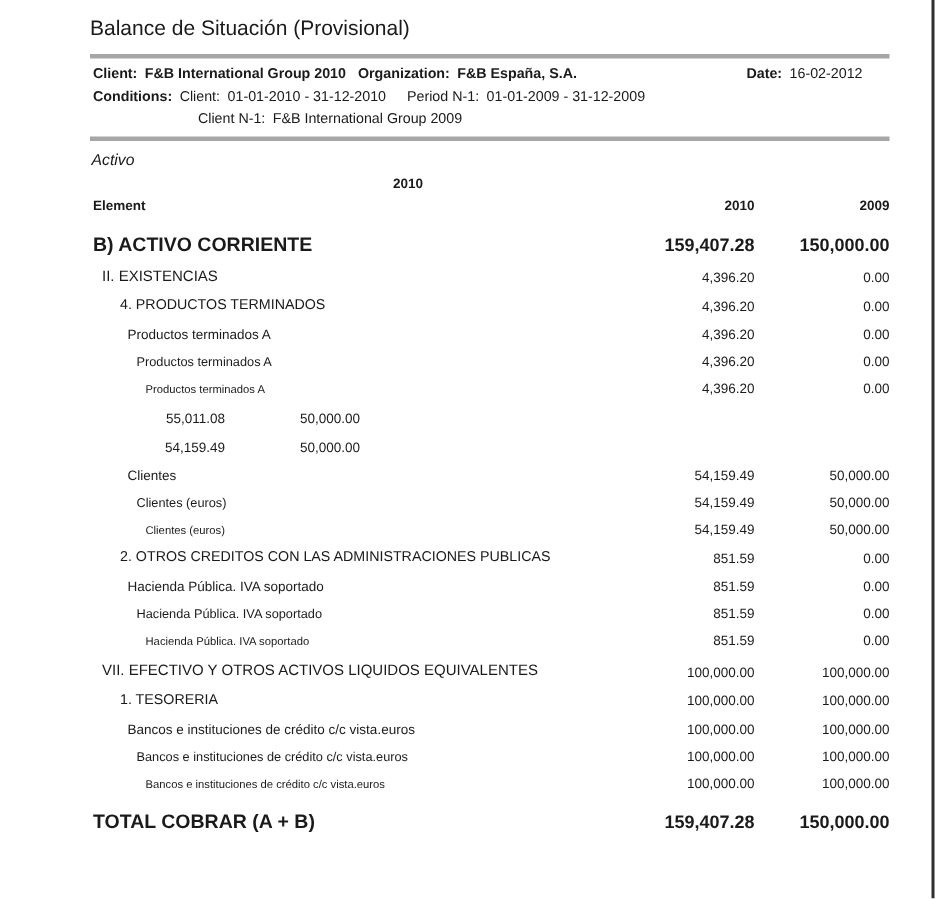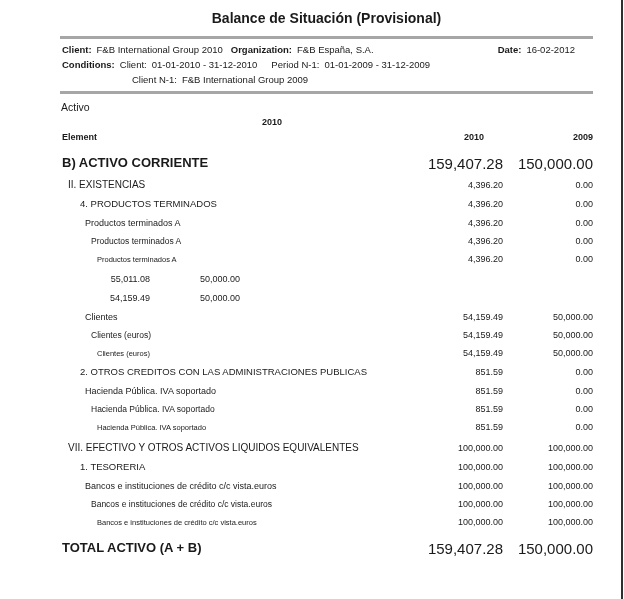--- a/index.html
+++ b/index.html
@@ -12,68 +12,67 @@
     overflow:hidden;
   }
   .right-edge {
     position:absolute; top:0; right:1px;
     width:2px; height:599px;
     background:#2f2f2f;
   }
   .page { padding:8px 31px 0 60px; }
 
   .title {
-    text-align:center;
-    font-weight:bold;
+    text-align:left;
+    font-weight:normal;
     font-size:14px;
     line-height:16px;
     padding:2px 0 10px 0;
   }
 
   .header-box {
     border-top:3px solid #a6a6a6;
     border-bottom:3px solid #a6a6a6;
     padding:3px 2px 4px 2px;
     font-size:9.5px;
     line-height:15px;
   }
   .hline1 { display:flex; justify-content:space-between; padding-right:16px; }
   .b { font-weight:bold; }
   .lbl { margin-right:5px; }
-  .val { margin-right:8px; }
+  .val { margin-right:8px;font-weight:bold; }
   .hline3 { padding-left:70px; }
   .gap { display:inline-block; width:14px; }
 
-  .section-name { font-size:10.5px; line-height:13px; margin-top:7px; padding-left:1px; }
+  .section-name { font-size:10.5px; line-height:13px; margin-top:7px; padding-left:1px;font-style:italic; }
   .year-center {
     width:424px;
     text-align:center;
     font-weight:bold;
     font-size:9px;
     line-height:11px;
     margin-top:3px;
   }
   .colhead {
     display:flex;
     margin-top:4px;
     font-weight:bold;
     font-size:9px;
     line-height:11px;
-    gap:19px;
   }
   .col-element { flex:1; padding-left:2px; }
   .num-col { width:90px; text-align:right; }
 
   .row { display:flex; align-items:flex-end; }
   .row .label { flex:1; padding-right:10px; }
   .row .num { width:90px; text-align:right; font-size:9px; line-height:12px; }
 
   .lvl0 { margin-top:12px; }
   .lvl0 .label { font-size:13px; font-weight:bold; line-height:15px; padding-left:2px; }
-  .lvl0 .num { font-weight:normal; font-size:15px; line-height:13px; }
+  .lvl0 .num { font-weight:bold; font-size:12px; line-height:13px; }
   .lvl1 { margin-top:8px; }
   .lvl1 .label { font-size:10px; line-height:13px; padding-left:8px; }
   .lvl2 { margin-top:7px; }
   .lvl2 .label { font-size:9.5px; line-height:12px; padding-left:20px; }
   .lvl3 { margin-top:7px; }
   .lvl3 .label { font-size:9px; line-height:11px; padding-left:25px; }
   .lvl4 { margin-top:6px; }
   .lvl4 .label { font-size:8.5px; line-height:11px; padding-left:31px; }
   .lvl5 { margin-top:6px; }
   .lvl5 .label { font-size:7.5px; line-height:10px; padding-left:37px; }
@@ -207,19 +206,19 @@
     <div class="label">Bancos e instituciones de crédito c/c vista.euros</div>
     <div class="num">100,000.00</div>
     <div class="num">100,000.00</div>
   </div>
       <div class="row lvl5">
     <div class="label">Bancos e instituciones de crédito c/c vista.euros</div>
     <div class="num">100,000.00</div>
     <div class="num">100,000.00</div>
   </div>
       <div class="row lvl0">
-    <div class="label">TOTAL ACTIVO (A + B)</div>
+    <div class="label">TOTAL COBRAR (A + B)</div>
     <div class="num">159,407.28</div>
     <div class="num">150,000.00</div>
   </div>
     </div>
 
 </div>
 
 </body></html>

